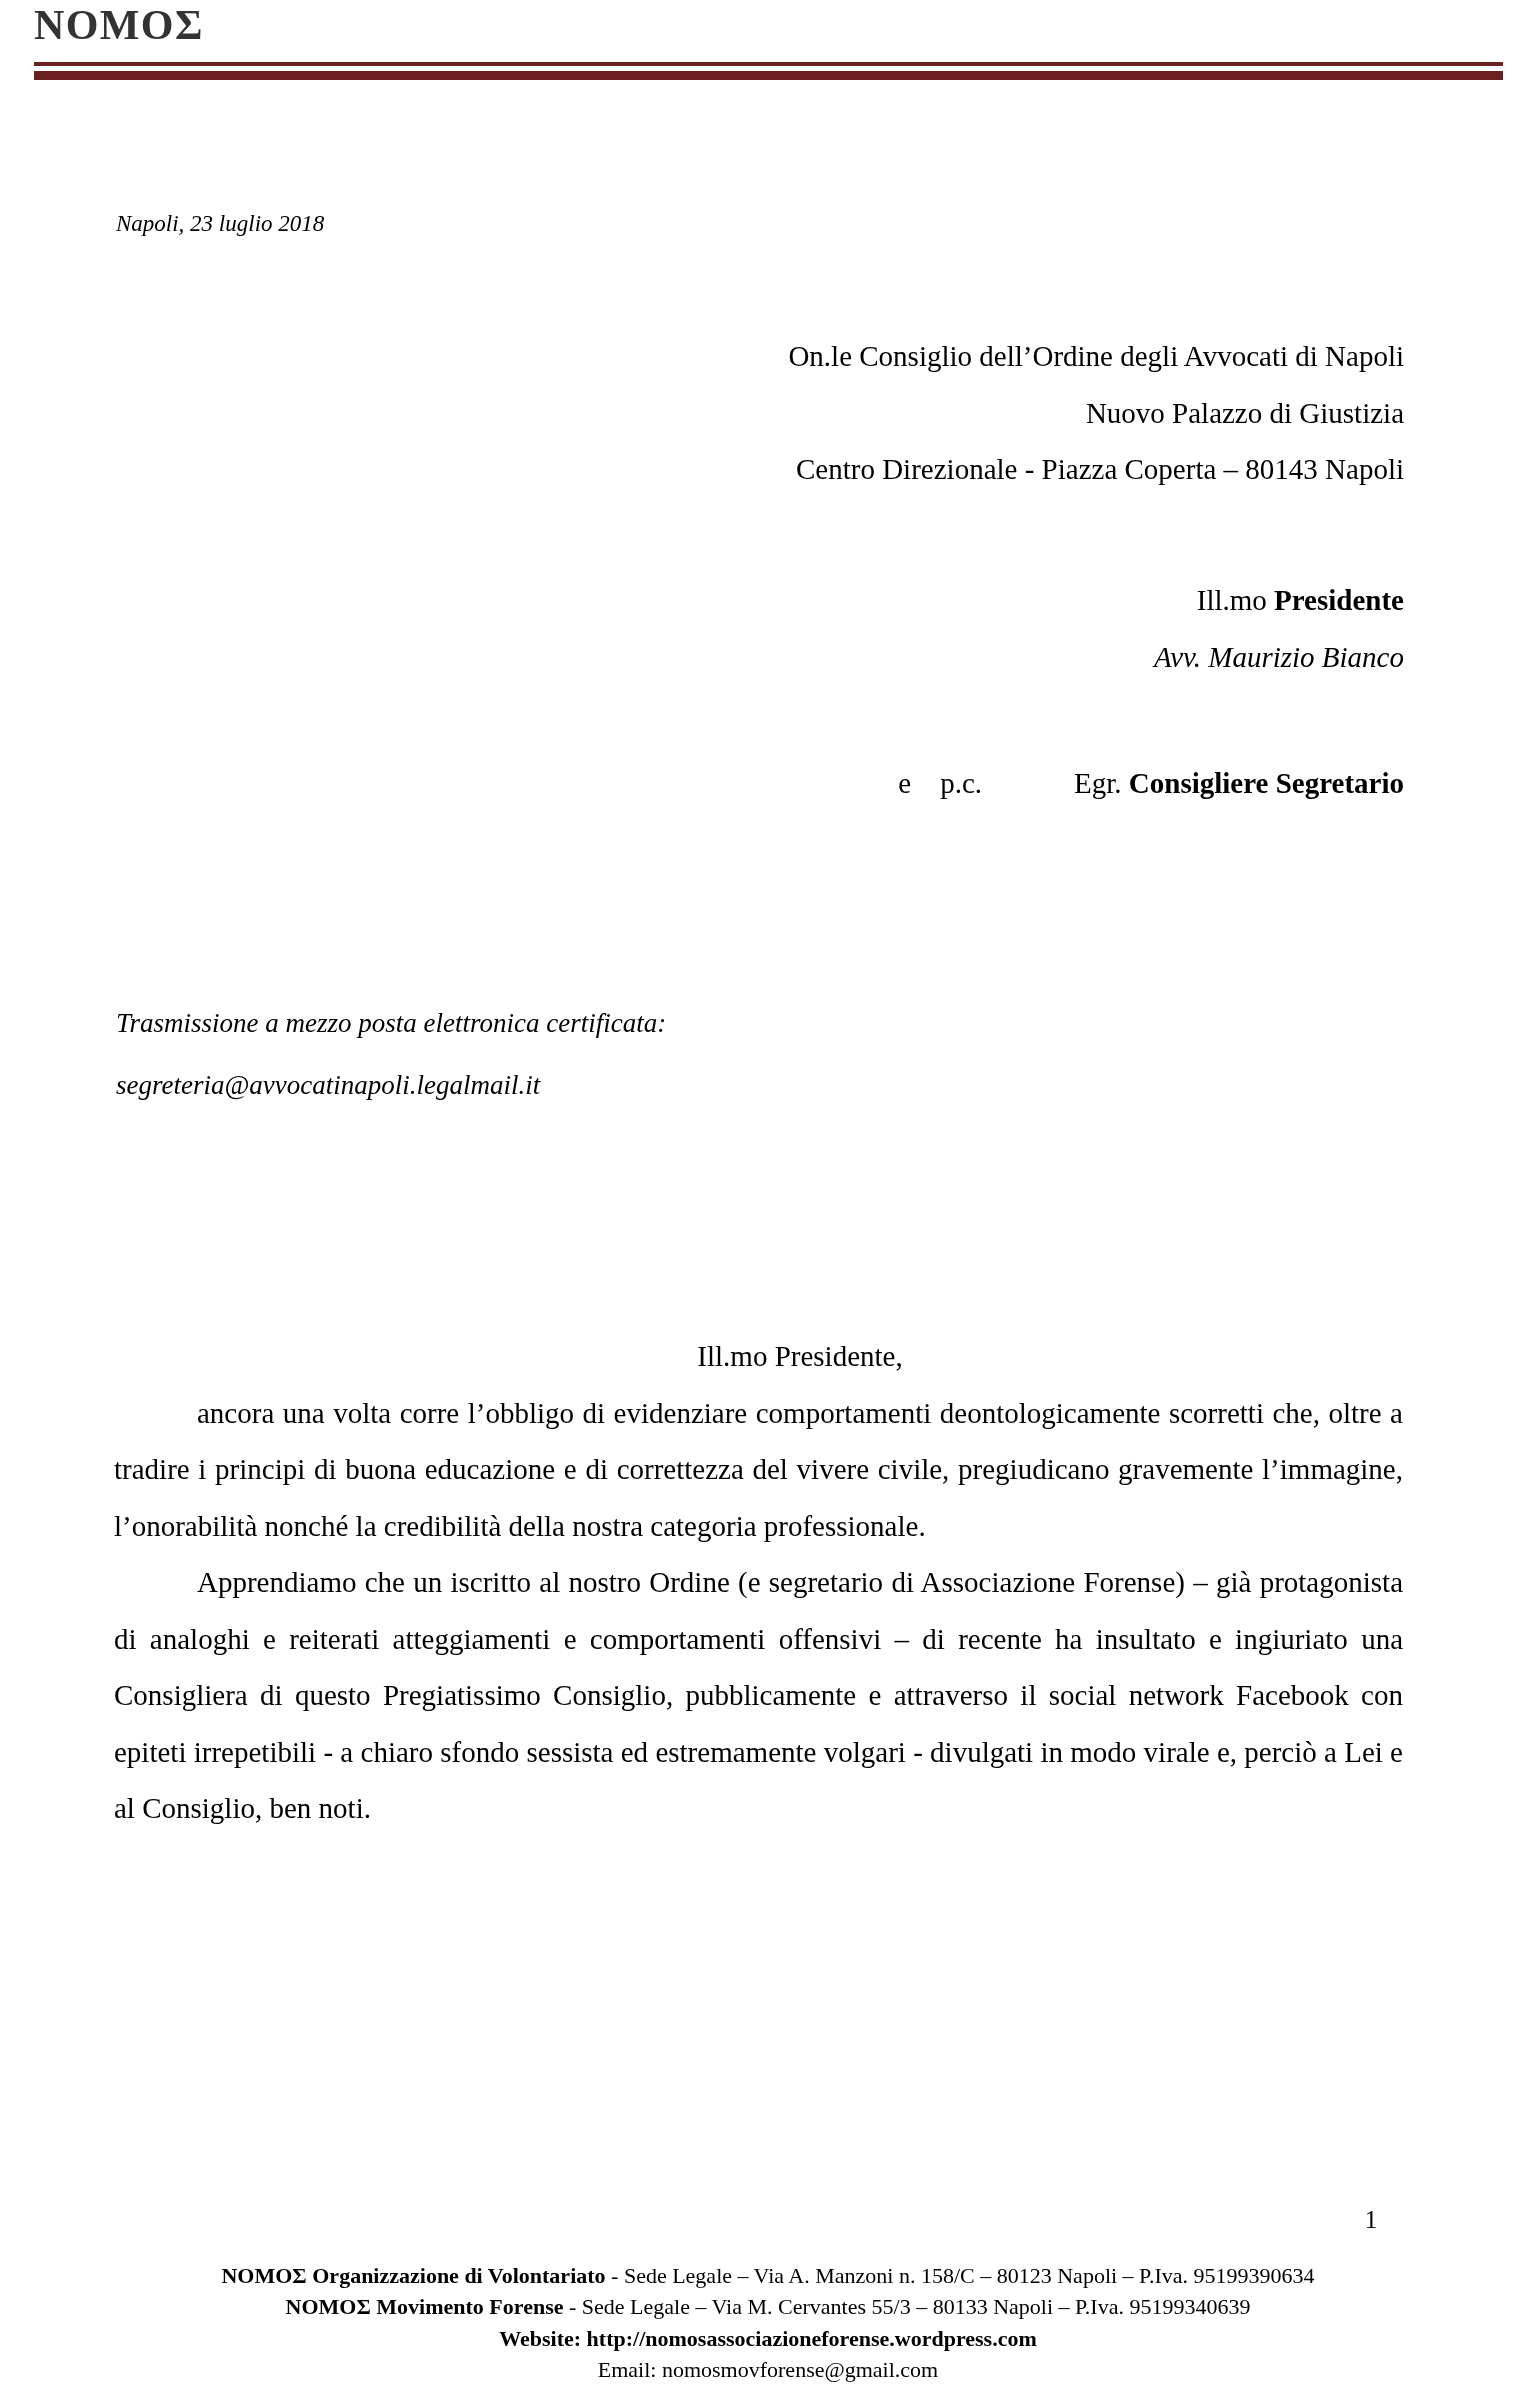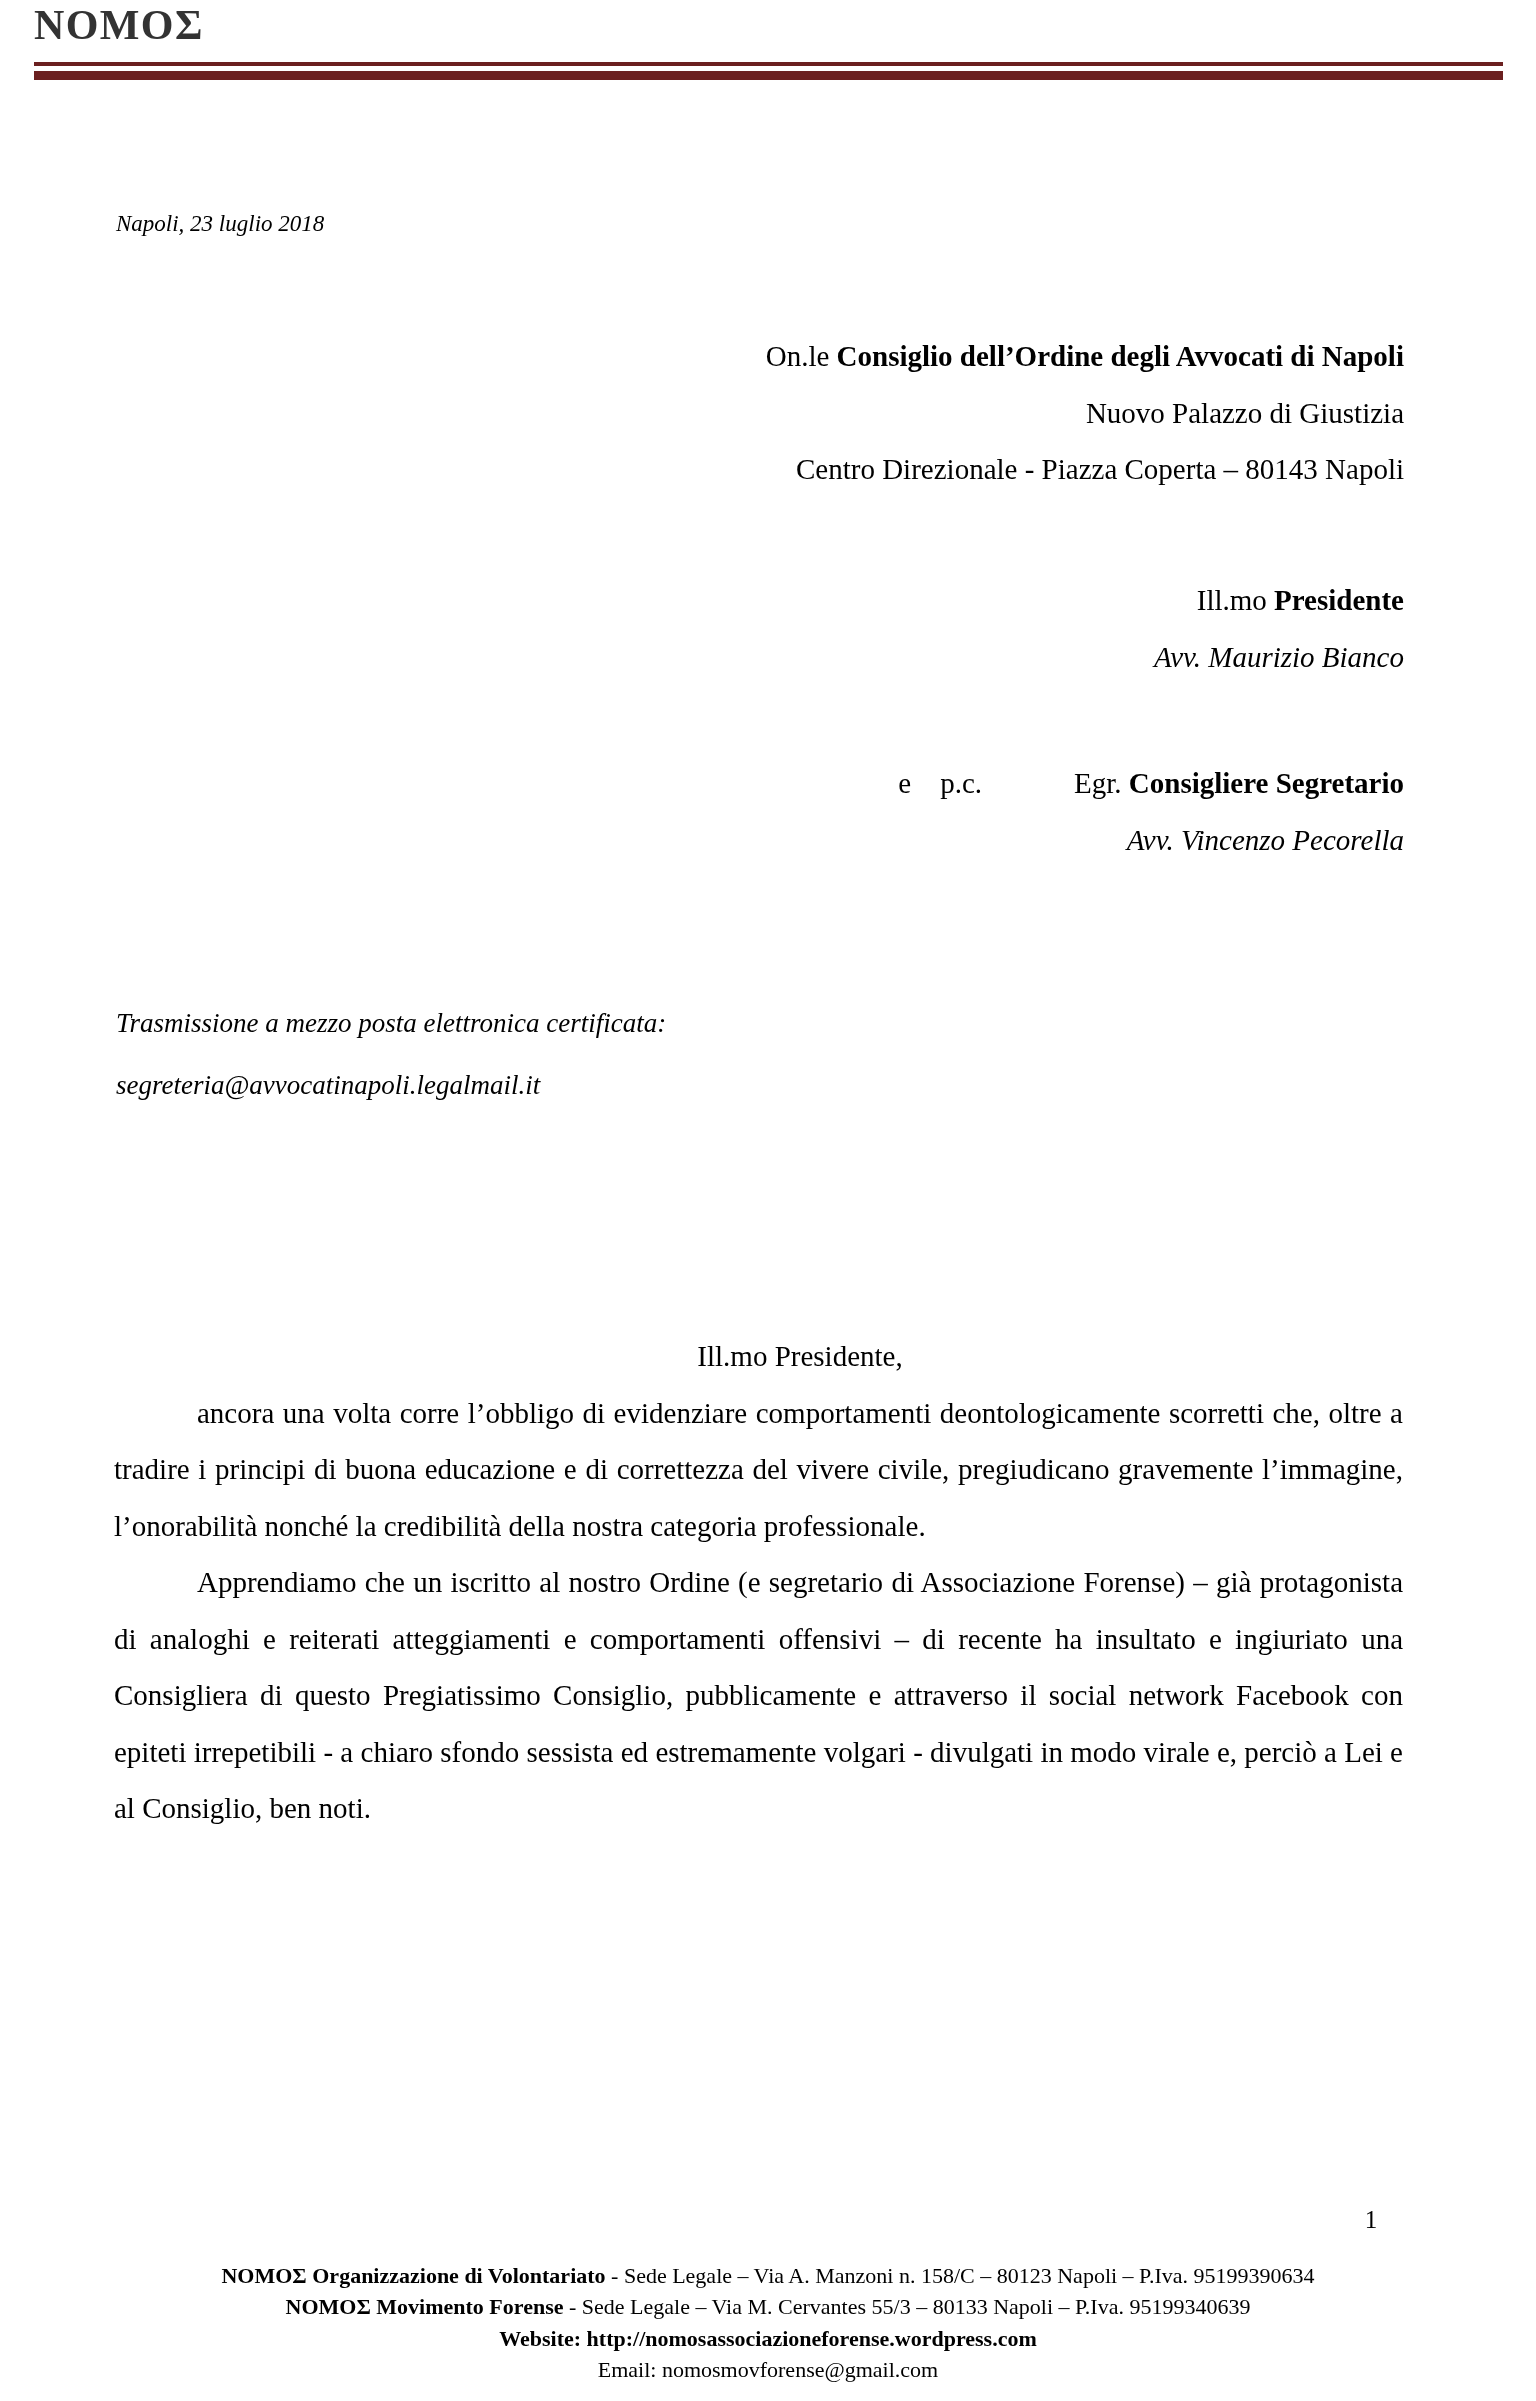--- a/index.html
+++ b/index.html
@@ -70,21 +70,21 @@
 
   .addressee {
     position: absolute;
     left: 268px;
     top: 328px;
     width: 1136px;
     text-align: right;
     font-size: 29px;
     line-height: 1.95;
   }
-  .addressee .b { font-weight: 700; }
+  .addressee .b { font-weight: 400; }
 
   .recipient-1 {
     position: absolute;
     left: 550px;
     top: 572px;
     width: 854px;
     text-align: right;
     font-size: 29px;
     line-height: 1.95;
   }
@@ -188,21 +188,20 @@
   <div class="recipient-1">
     <div><span>Ill.mo </span><span class="b">Presidente</span></div>
     <div class="i" style="font-style:italic;">Avv. Maurizio Bianco</div>
   </div>
 
   <div class="cc-block">
     <div class="cc-row">
       <span class="cc-label">e    p.c.</span>
       <span><span>Egr. </span><span class="b">Consigliere Segretario</span></span>
     </div>
-    <div class="cc-line-2">Avv. Vincenzo Pecorella</div>
   </div>
 
   <div class="pec-block">
     <div>Trasmissione a mezzo posta elettronica certificata:</div>
     <div>segreteria@avvocatinapoli.legalmail.it</div>
   </div>
 
   <div class="letter-body">
     <p class="salutation">Ill.mo Presidente,</p>
     <p class="para">ancora una volta corre l’obbligo di evidenziare comportamenti deontologicamente scorretti che, oltre a tradire i principi di buona educazione e di correttezza del vivere civile, pregiudicano gravemente l’immagine, l’onorabilità nonché la credibilità della nostra categoria professionale.</p>

